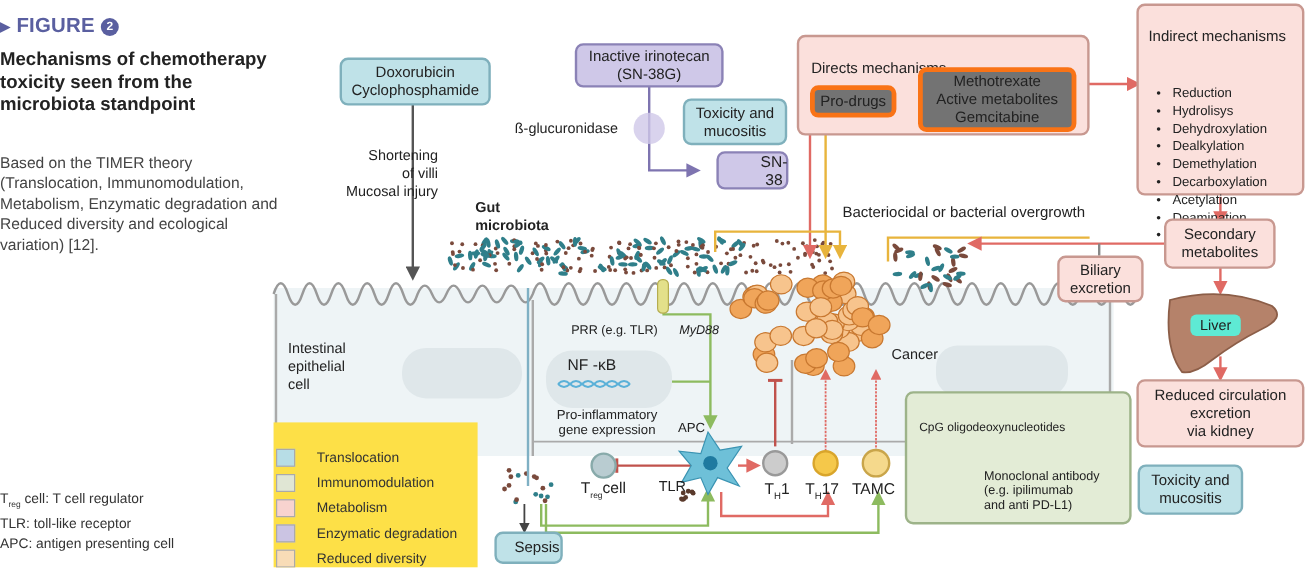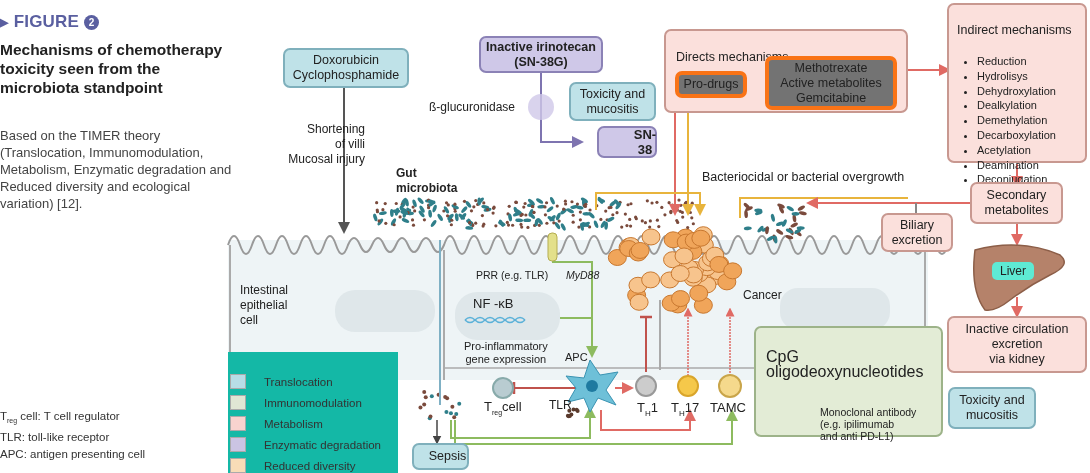--- a/index.html
+++ b/index.html
@@ -7,26 +7,26 @@
   .abs{position:absolute;}
   .fig-label{left:0;top:12px;font-size:17px;font-weight:bold;color:#5a5fa0;letter-spacing:0.2px;display:flex;align-items:center;gap:5px;}
   .fig-label .tri{font-size:11px;}
   .fig-num{display:inline-block;width:15px;height:15px;border-radius:50%;background:#5a5fa0;color:#fff;font-size:10px;text-align:center;line-height:15px;}
   .fig-title{left:0;top:40px;width:225px;font-size:15.5px;font-weight:bold;line-height:19px;color:#222;}
   .fig-desc{left:0;top:127px;width:235px;font-size:13px;line-height:17px;color:#444;}
   .abbr{left:0;top:408px;font-size:11.5px;line-height:17px;color:#333;}
   .abbr sub{font-size:7px;}
   .box{position:absolute;border-radius:7px;display:flex;align-items:center;justify-content:center;text-align:center;font-size:12.5px;line-height:15px;box-sizing:border-box;}
   .blue{background:#bfe2e8;border:2px solid #7fb0bc;}
-  .purple{background:#cfc8e8;border:2px solid #8b82b6;font-weight:bold;}
+  .purple{background:#cfc8e8;border:2px solid #8b82b6;}
   .pink{background:#fbe0dc;border:2px solid #c89890;}
   .pinkd{background:#737373;border:4px solid #f97316;}
   .green{background:#e3ecd6;border:2px solid #9db389;}
   .lbl{position:absolute;font-size:12px;line-height:15px;color:#222;}
-  .legend{left:228px;top:352px;width:170px;height:121px;background:#14b8a6;}
+  .legend{left:228px;top:352px;width:170px;height:121px;background:#fde047;}
   .legend-item{display:flex;align-items:center;height:21px;font-size:11.5px;color:#333;}
   .sw{width:14px;height:13px;margin-right:18px;border:1px solid #aaa;}
   svg{position:absolute;left:0;top:0;}
 </style>
 </head>
 <body>
 
 <div class="abs fig-label">
   <span class="tri">▶</span>
   <span>FIGURE</span>
@@ -481,38 +481,38 @@
 
 <div class="box pink" style="left: 664px; top: 29px; width: 244px; height: 84px; display: block; white-space: pre-line;">
   <div style="text-align:left;padding:4px 0 0 10px;font-size:12.5px;">Directs mechanisms</div>
 </div>
 <div class="box pinkd" style="left: 675px; top: 71px; width: 72px; height: 27px; white-space: pre-line;">Pro-drugs</div>
 <div class="box pinkd" style="left:765px;top:56px;width:132px;height:54px;white-space:pre-line;">Methotrexate
 Active metabolites
 Gemcitabine</div>
 
 <div class="box pink" style="left: 947px; top: 3px; width: 140px; height: 160px; display: block; text-align: left; padding: 3px 0px 0px 8px; white-space: pre-line;">
-  <div style="font-size:12.5px;margin-bottom:1px;">Indirect mechanisms</div>
+  <div style="font-size:12.5px;margin-bottom:18px;">Indirect mechanisms</div>
   <ul id="indirect-list" style="margin:0;padding-left:20px;font-size:11px;line-height:14.8px;"><li>Reduction</li><li>Hydrolisys</li><li>Dehydroxylation</li><li>Dealkylation</li><li>Demethylation</li><li>Decarboxylation</li><li>Acetylation</li><li>Deamination</li><li>Deconjugation</li></ul>
 </div>
 
 <div class="lbl" style="left:702px;top:170px;font-size:12.5px;">Bacteriocidal or bacterial overgrowth</div>
 <div class="box pink" style="left:970px;top:182px;width:93px;height:42px;white-space:pre-line;">Secondary
 metabolites</div>
 <div class="box pink" style="left:881px;top:213px;width:72px;height:39px;white-space:pre-line;">Biliary
 excretion</div>
 <div class="box" style="left: 992px; top: 262px; width: 42px; height: 18px; background: #5eead4; border-radius: 5px; font-size: 12px; white-space: pre-line;">Liver</div>
-<div class="box pink" style="left:947px;top:316px;width:140px;height:57px;white-space:pre-line;">Inactive circulation
+<div class="box pink" style="left:947px;top:316px;width:140px;height:57px;white-space:pre-line;">Reduced circulation
 excretion
 via kidney</div>
 <div class="box blue" style="left:948px;top:387px;width:88px;height:42px;white-space:pre-line;">Toxicity and
 mucositis</div>
 
 <div class="box green" style="left: 754px; top: 326px; width: 189px; height: 111px; display: block; text-align: left; padding: 6px 0px 0px 10px; white-space: pre-line;">
-  <div style="font-size:16px;">CpG oligodeoxynucleotides</div>
+  <div style="font-size:10px;">CpG oligodeoxynucleotides</div>
   <div style="font-size:10.5px;line-height:12px;margin:12px 0 0 54px;white-space:pre-line;">Monoclonal antibody
 (e.g. ipilimumab
 and anti PD-L1)</div>
 </div>
 <div class="box blue" style="left: 412px; top: 443px; width: 57px; height: 27px; white-space: pre-line; padding-left: 14px;">Sepsis</div>
 
 <div class="lbl" style="left:396px;top:166px;white-space:pre-line;font-weight:bold;">Gut
 microbiota</div>
 <div class="lbl" style="left:240px;top:283px;white-space:pre-line;">Intestinal
 epithelial

